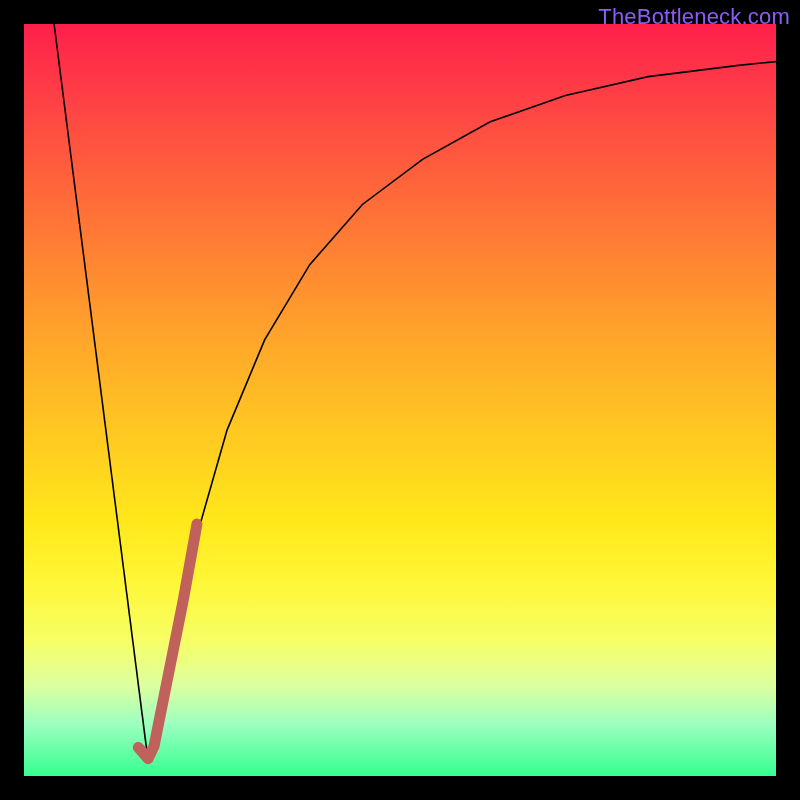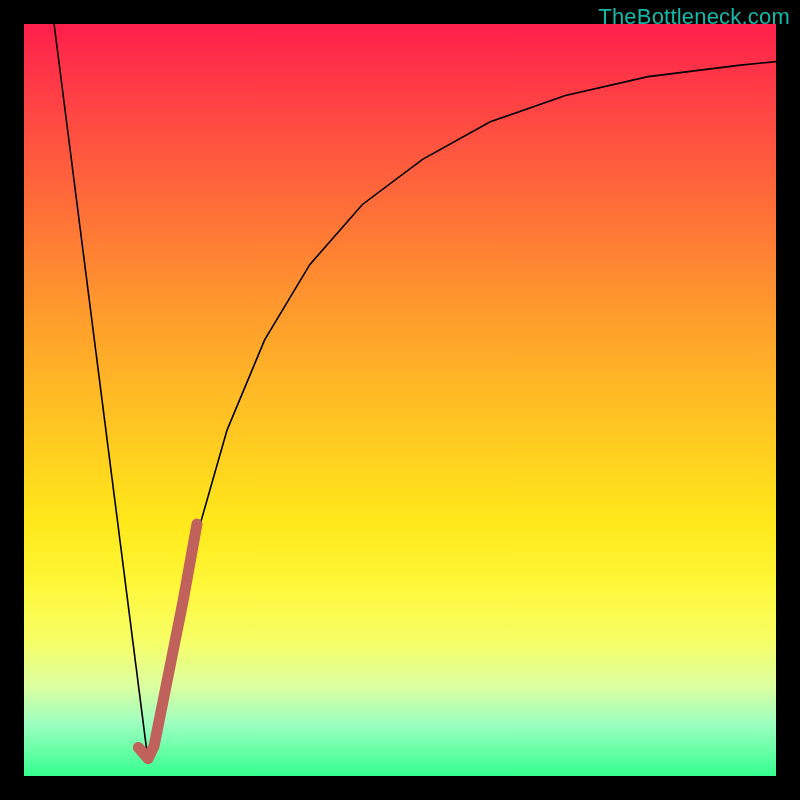--- a/index.html
+++ b/index.html
@@ -9,21 +9,21 @@
     width: 800px;
     height: 800px;
     background: #000;
   }
   .watermark {
     position: absolute;
     top: 4px;
     right: 10px;
     font-family: Arial, Helvetica, sans-serif;
     font-size: 22px;
-    color: #14b8a6;
+    color: #8b5cf6;
     letter-spacing: 0.2px;
     user-select: none;
   }
   .plot {
     position: absolute;
     left: 24px;
     top: 24px;
     width: 752px;
     height: 752px;
     background: linear-gradient(to bottom,

